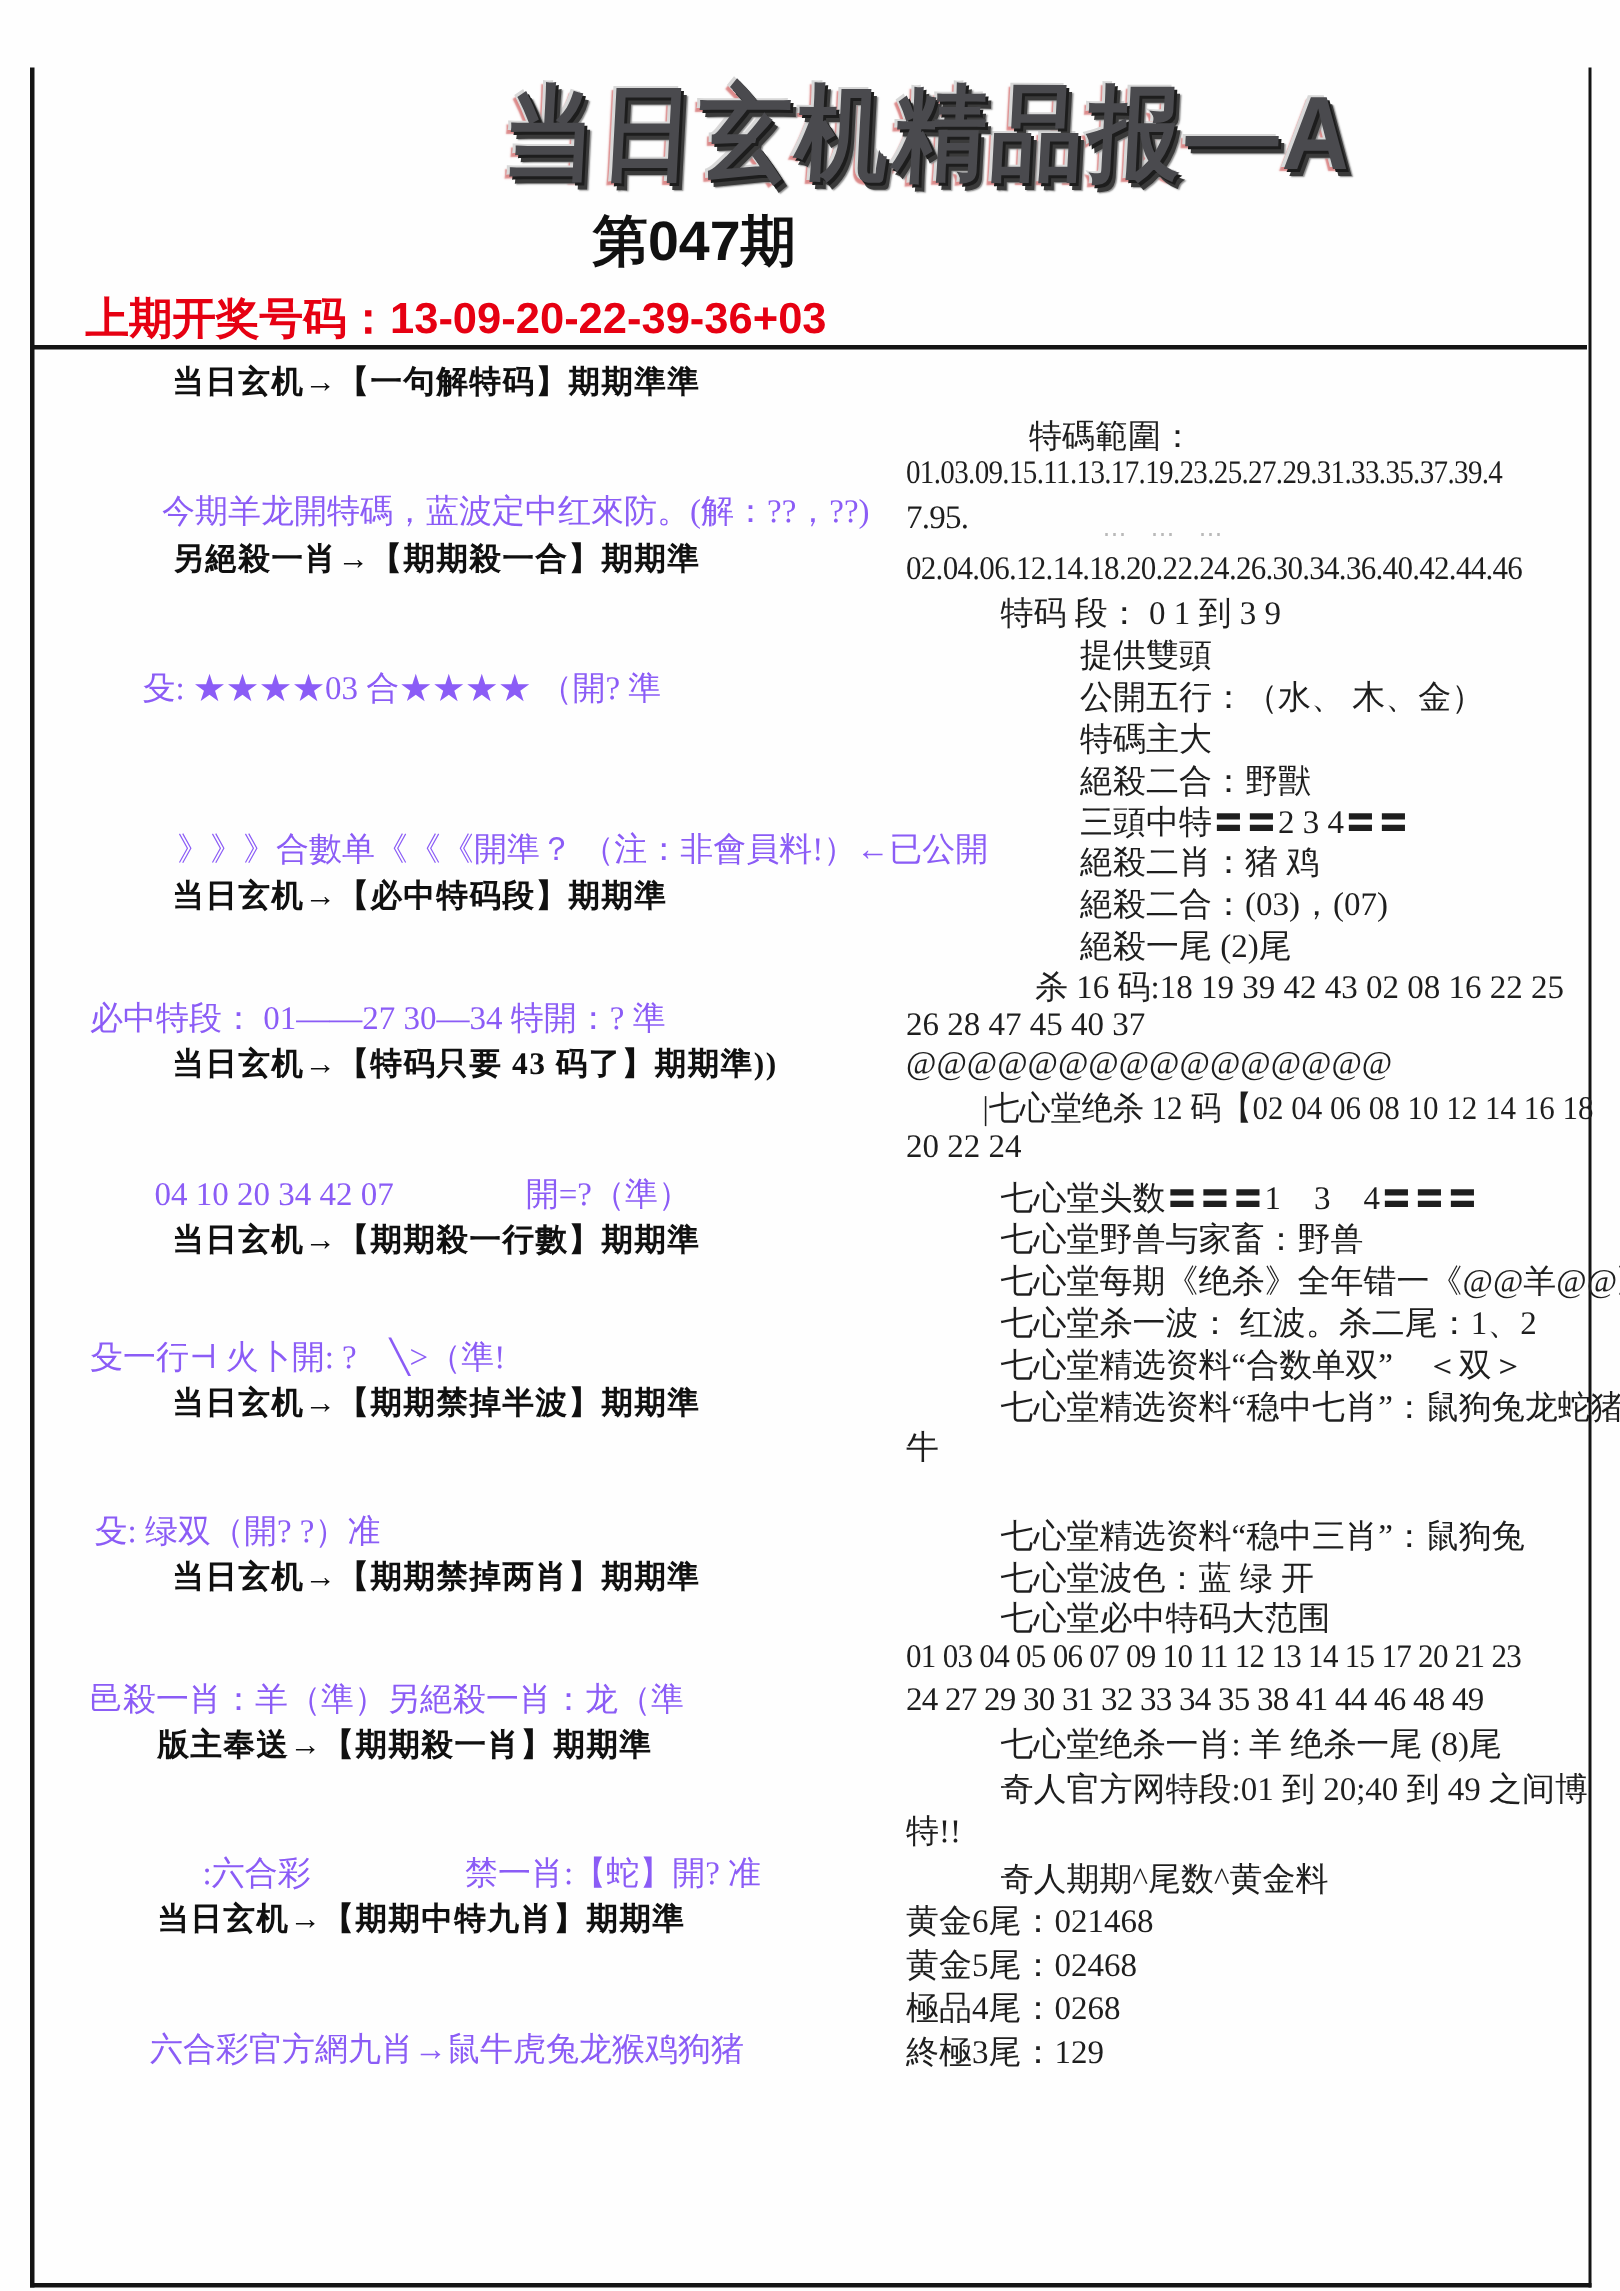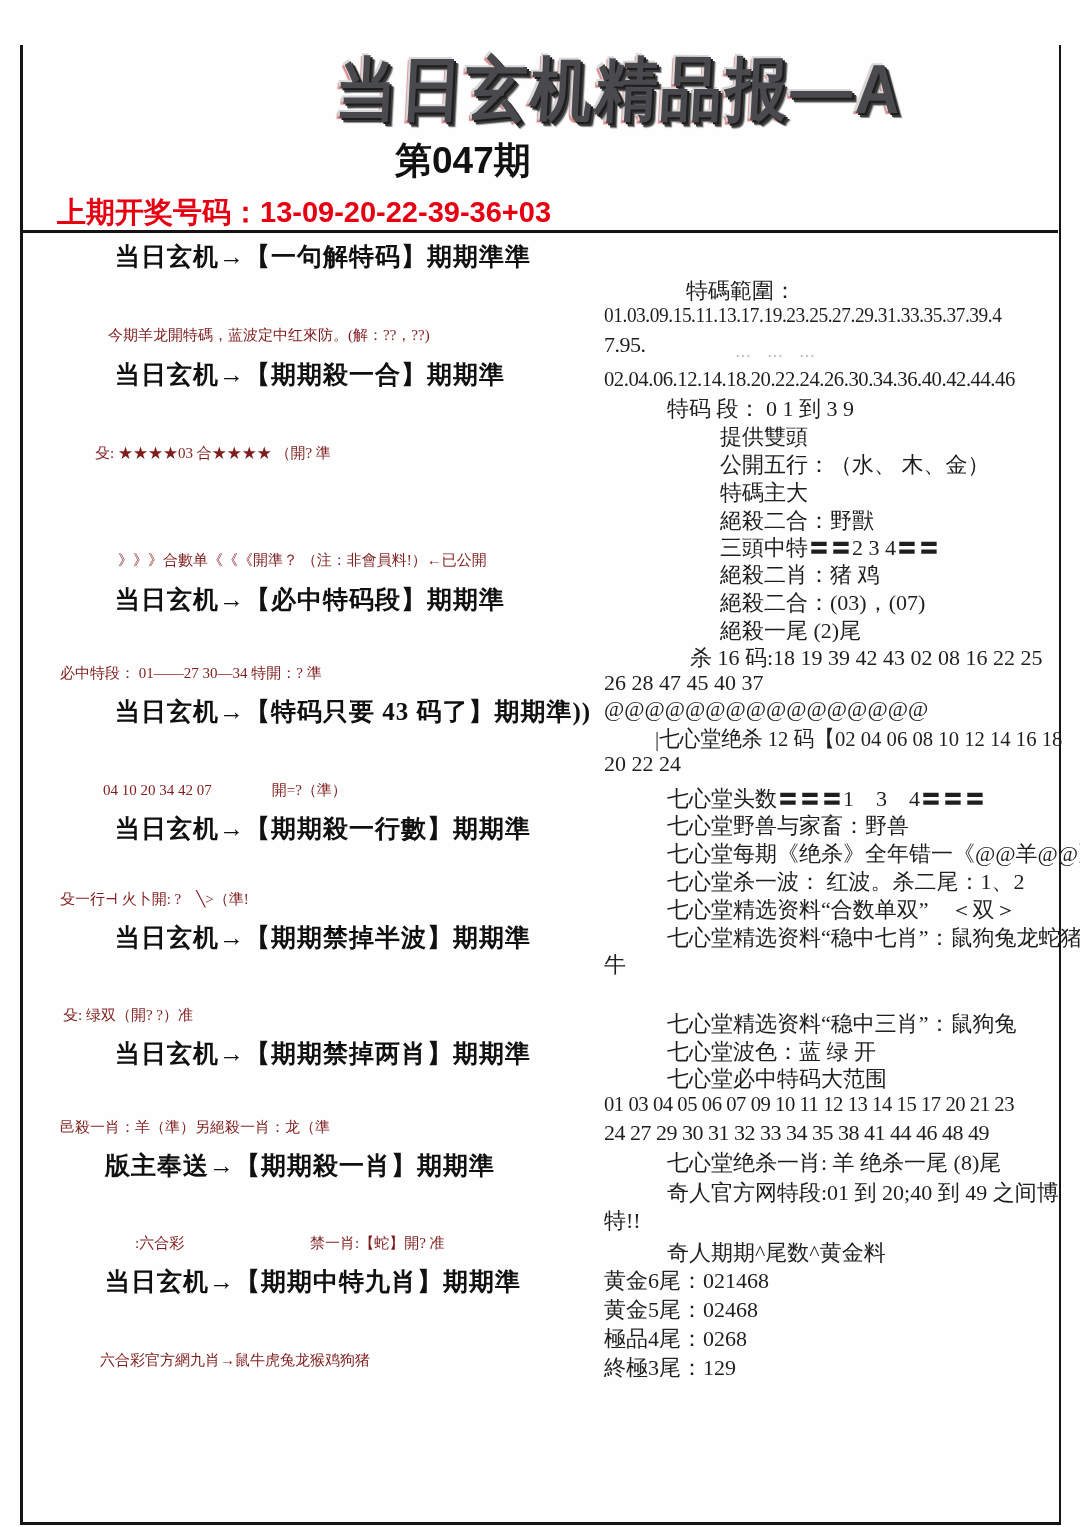--- a/index.html
+++ b/index.html
@@ -10,22 +10,22 @@
   .rule{position:absolute;left:20px;top:230px;width:1038px;height:3px;background:#141414;}
   .title3d{position:absolute;left:338px;top:42px;white-space:nowrap;
            font-family:"Liberation Sans","DejaVu Sans",sans-serif;font-weight:900;font-size:62px;
            letter-spacing:3px;color:#4a4a4e;transform:skewX(-3deg) scaleY(1.12);transform-origin:0 0;
            text-shadow:2px 2px 0 #1d1d1d,4px 4px 0 #3a3a3a,5px 5px 1px #8a8a8a,
                        -2px -1px 0 #d8d8d8,-3px 1px 1px rgba(190,40,40,.55);}
   .issue{position:absolute;left:395px;top:136px;font-family:"Liberation Sans","DejaVu Sans",sans-serif;
          font-weight:bold;font-size:37px;color:#111;}
   .lastdraw{position:absolute;left:57px;top:193px;white-space:nowrap;
             font-family:"Liberation Sans","DejaVu Sans",sans-serif;font-weight:bold;font-size:29px;color:#e60012;}
-  .lt{position:absolute;font-size:15px;white-space:nowrap;color:#7f1d1d;}
-  .lb{position:absolute;font-size:25px;font-weight:bold;white-space:nowrap;color:#101010;letter-spacing:1px;}
+  .lt{position:absolute;font-size:22px;white-space:nowrap;color:#8b5cf6;}
+  .lb{position:absolute;font-size:21px;font-weight:bold;white-space:nowrap;color:#101010;letter-spacing:1px;}
   .rl{position:absolute;font-size:22px;white-space:nowrap;color:#1e1e1e;}
   .num{letter-spacing:-0.5px;}
   .squeeze{transform:scaleX(.88);transform-origin:0 50%;}
   .squeeze2{transform:scaleX(.94);transform-origin:0 50%;}
   .dots{position:absolute;left:735px;top:346px;color:#b9b9b9;font-size:16px;letter-spacing:6px;}
   .badge{position:absolute;left:862px;top:64px;width:186px;height:172px;}
   .badge svg{display:block;width:100%;height:100%;}
   .badge-label{font-family:"Liberation Sans","DejaVu Sans",sans-serif;font-weight:bold;
                font-size:27px;fill:#e2342a;letter-spacing:2px;}
 </style>
@@ -37,21 +37,21 @@
 
   <div class="title3d">当日玄机精品报—A</div>
   <div class="issue">第047期</div>
   <div class="lastdraw">上期开奖号码：13-09-20-22-39-36+03</div>
   <div class="rule"></div>
 
 
   <div class="lb" style="left:115px;top:240px">当日玄机→【一句解特码】期期準準</div>
 
   <div class="lt" style="left:108px;top:326px">今期羊龙開特碼，蓝波定中红來防。(解：??，??)</div>
-  <div class="lb" style="left:115px;top:358px">当日玄机→【期期殺一合】期期準</div>
+  <div class="lb" style="left:115px;top:358px">另絕殺一肖→【期期殺一合】期期準</div>
 
   <div class="lt" style="left:95px;top:444px">殳: ★★★★03 合★★★★ （開? 準</div>
 
   <div class="lt" style="left:118px;top:551px">》》》合數单《《《開準？ （注：非會員料!）←已公開</div>
   <div class="lb" style="left:115px;top:583px">当日玄机→【必中特码段】期期準</div>
 
   <div class="lt" style="left:60px;top:664px">必中特段： 01——27 30—34 特開：? 準</div>
   <div class="lb" style="left:115px;top:695px">当日玄机→【特码只要 43 码了】期期準))</div>
 
   <div class="lt" style="left:103px;top:781px">04 10 20 34 42 07　　　　開=?（準）</div>

